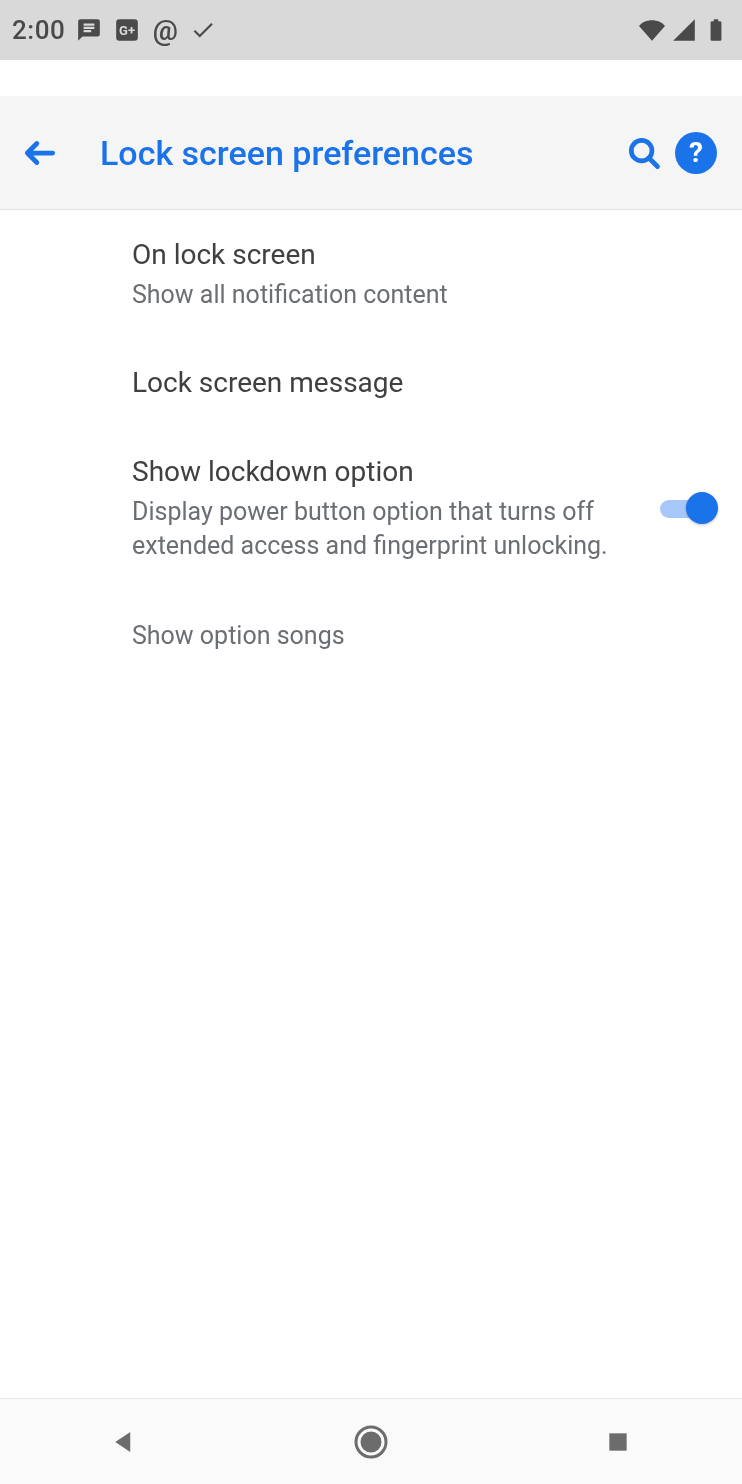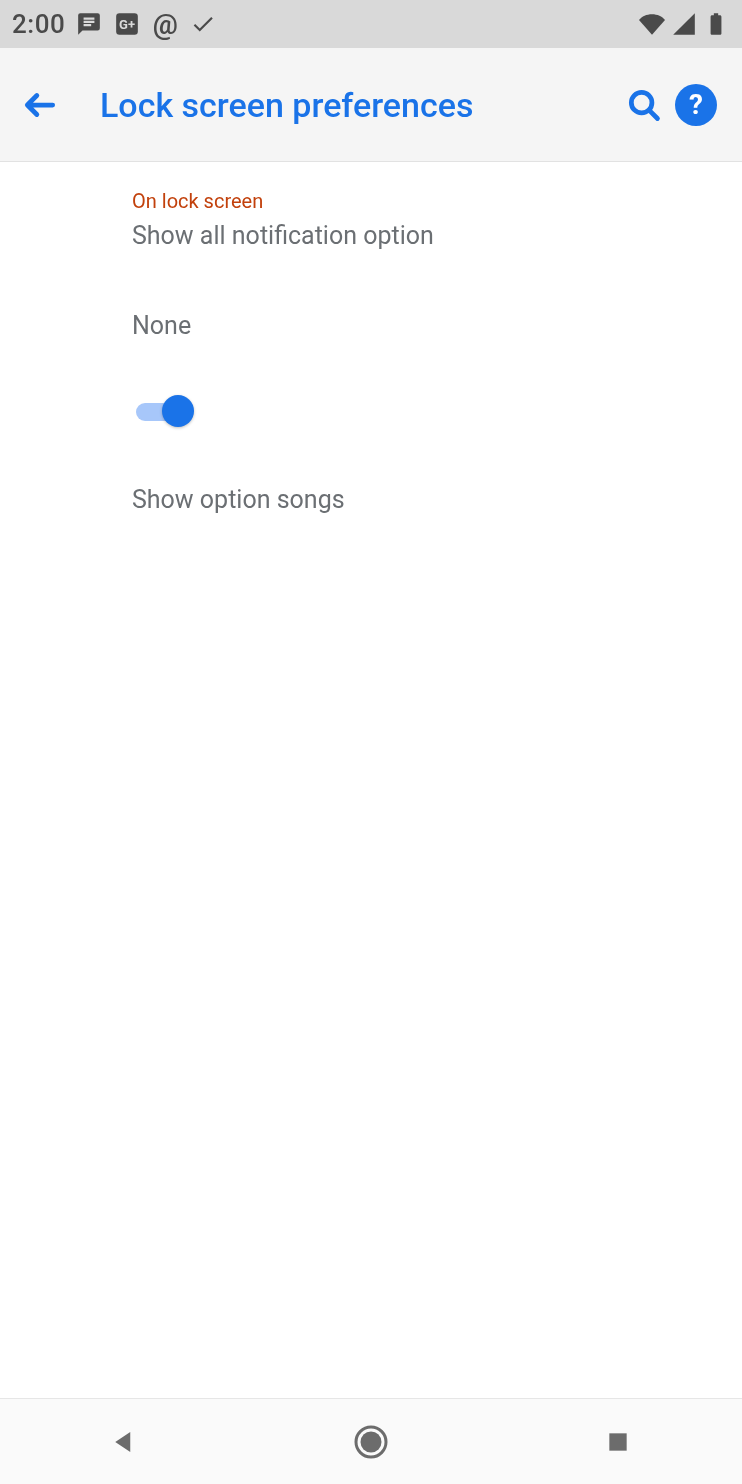--- a/index.html
+++ b/index.html
@@ -1,36 +1,37 @@
 <!DOCTYPE html>
 <html><head>
 <meta charset="utf-8">
 <style>
   * { box-sizing: border-box; margin: 0; padding: 0; }
   html, body { width: 742px; height: 1484px; font-family: Roboto, "Helvetica Neue", Arial, sans-serif; background: #fff; overflow: hidden; }
   .statusbar {
-    height: 48px;
+    height: 60px;
     background: #d9d9d9;
     display: flex;
     align-items: center;
     padding: 0 12px;
     color: #4a4a4a;
   }
   .statusbar .left { display: flex; align-items: center; gap: 10px; }
   .statusbar .time { font-size: 26px; font-weight: 500; letter-spacing: 0.5px; }
   .statusbar .right { margin-left: auto; display: flex; align-items: center; gap: 4px; }
   .status-icon { width: 28px; height: 28px; display:inline-flex; align-items:center; justify-content:center; }
   .status-icon svg { width: 26px; height: 26px; fill:#4a4a4a; }
   .appbar {
     height: 114px;
     background: #f5f5f5;
     border-bottom: 1px solid #e2e2e2;
     display: flex;
     align-items: center;
     padding: 0 20px;
+    margin-top: 36px;
   }
   .appbar .back { width:40px; display:flex; align-items:center; justify-content:center; }
   .appbar .back svg { width:38px; height:38px; stroke:#1a73e8; fill:none; stroke-width:3; stroke-linecap:round; stroke-linejoin:round; }
   .appbar .title {
     color:#1a73e8;
     font-size:34px;
     font-weight:500;
     margin-left: 40px;
     flex: 1;
   }
@@ -43,22 +44,22 @@
   }
   .content { padding: 0 0 0 0; background:#fff; }
   .item {
     padding: 26px 28px 26px 132px;
     position: relative;
     display:flex;
     align-items:center;
   }
   .item .text { flex:1; padding-right: 16px; }
   .item .title-line {
-    font-size: 20px;
-    color:#c2410c;
+    font-size: 28px;
+    color:#404040;
     line-height: 1.35;
   }
   .item .sub-line {
     font-size: 25px;
     color:#6b6f73;
     line-height: 1.35;
     margin-top: 4px;
   }
   .toggle {
     position: relative;
@@ -144,32 +145,36 @@
   <div class="action">
     <div class="help-circle">?</div>
   </div>
 </div>
 
 <div class="content">
 
   <div class="item">
     <div class="text">
       <div class="title-line">On lock screen</div>
-      <div class="sub-line">Show all notification option</div>
-    </div>
-  </div>
-
-
-  <div class="item">
-    <div class="text">
-      <div class="sub-line">None</div>
-    </div>
-  </div>
-
-  <div class="item">
+      <div class="sub-line">Show all notification content</div>
+    </div>
+  </div>
+
+
+  <div class="item">
+    <div class="text">
+      <div class="title-line">Lock screen message</div>
+    </div>
+  </div>
+
+  <div class="item">
+    <div class="text">
+      <div class="title-line">Show lockdown option</div>
+      <div class="sub-line">Display power button option that turns off extended access and fingerprint unlocking.</div>
+    </div>
     <div class="toggle on">
       <div class="track"></div>
       <div class="thumb"></div>
     </div>
   </div>
 
   <div class="item">
     <div class="text">
       <div class="sub-line">Show option songs</div>
     </div>

